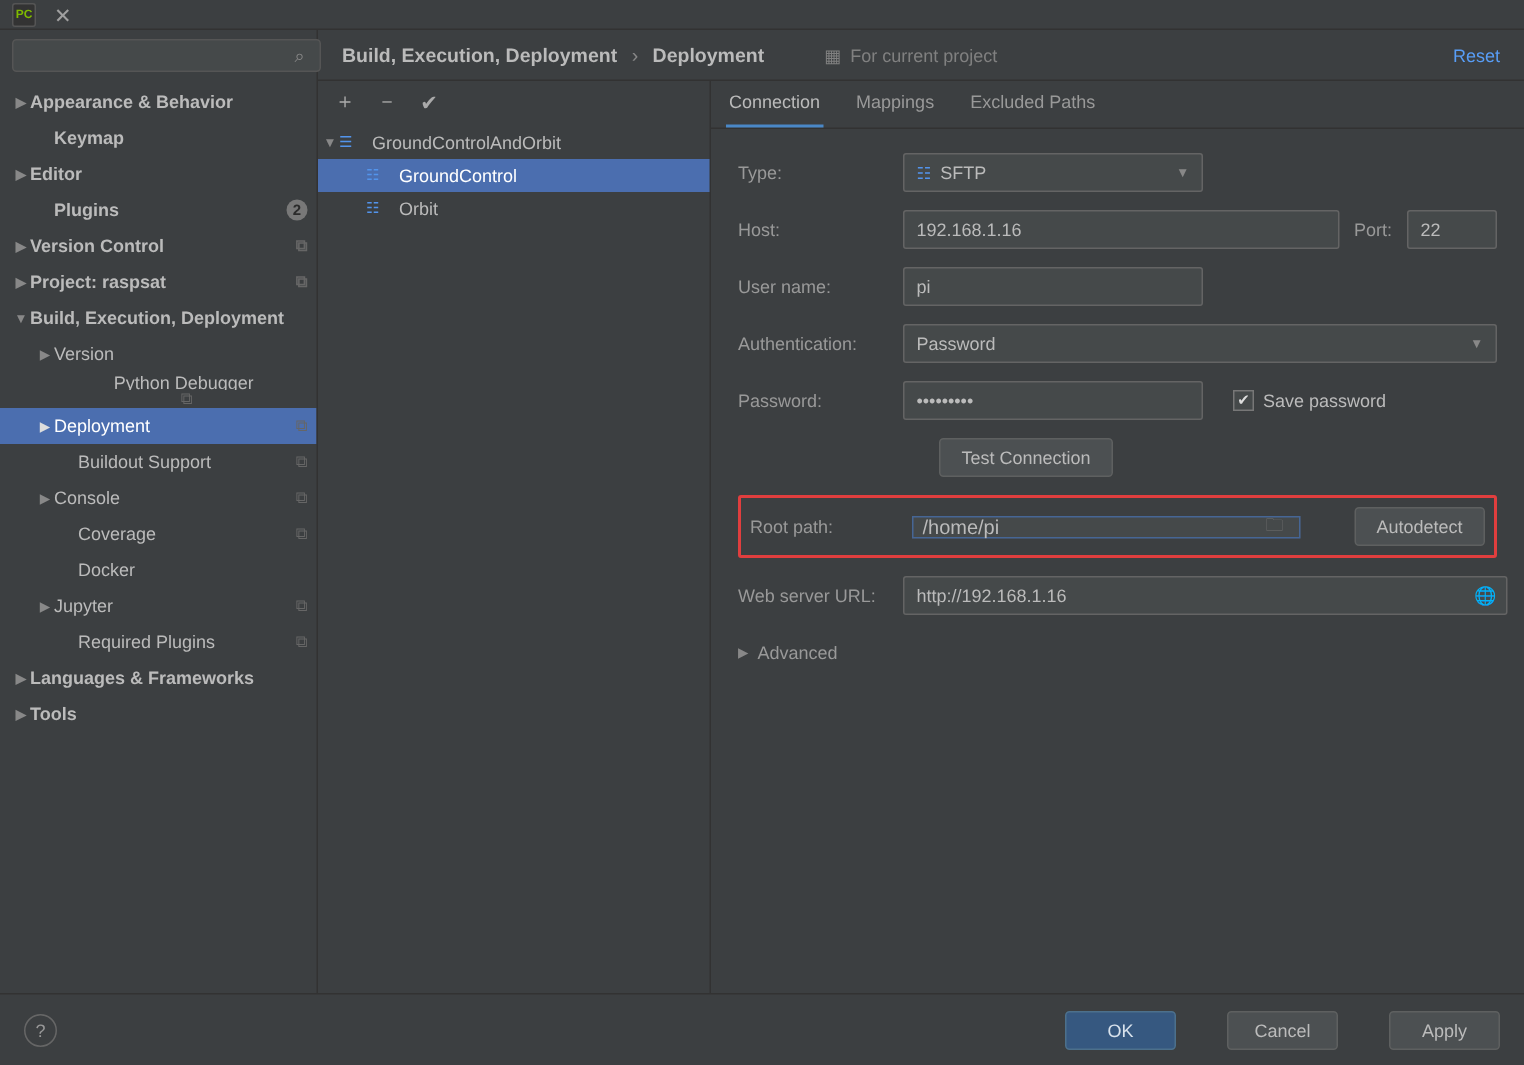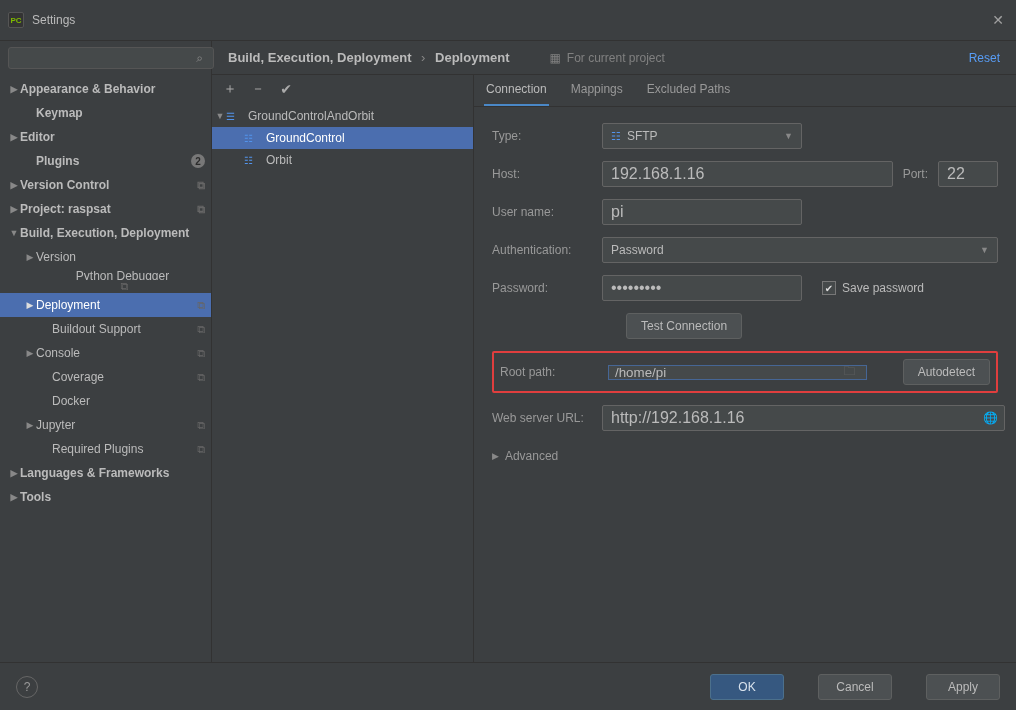--- a/index.html
+++ b/index.html
@@ -1,17 +1,17 @@
 <!DOCTYPE html>
 <html><head>
 <meta charset="utf-8">
 <style>
 * { box-sizing: border-box; margin: 0; padding: 0; font-family: "Segoe UI", Arial, sans-serif; }
 body { background: #3c3f41; color: #bbbbbb; font-size: 12px; width:1016px; height:710px; overflow:hidden; display:flex; flex-direction:column; }
-.titlebar { height:41px; background:#3c3f41; display:flex; align-items:center; padding:0 8px; border-bottom:1px solid #323232;}
+.titlebar { height:20px; background:#3c3f41; display:flex; align-items:center; padding:0 8px; border-bottom:1px solid #323232;}
 .titlebar .app-icon{ width:16px; height:16px; background:#333; border:1px solid #555; border-radius:2px; display:flex; align-items:center; justify-content:center; font-size:8px; color:#7fba00; font-weight:bold; margin-right:8px;}
 .titlebar .title{ color:#bbbbbb; flex:1;}
 .titlebar .close{ color:#a0a0a0; font-size:14px; cursor:pointer; padding:0 4px;}
 .main{ flex:1; display:flex; overflow:hidden;}
 .sidebar{ width:220px; background:#3c3f41; border-right:1px solid #323232; display:flex; flex-direction:column;}
 .search-box{ margin:6px 8px; display:flex; align-items:center;}
 .search-box input{ flex:1; background:#45494a; border:1px solid #555; border-radius:3px; height:22px; color:#bbb; padding:0 20px 0 6px;}
 .search-box .mag{ margin-left:-18px; color:#888; font-size:12px;}
 .nav{ flex:1; overflow-y:auto; padding-top:2px;}
 .nav-item{ display:flex; align-items:center; height:24px; padding-right:6px; cursor:pointer; color:#bbbbbb;}
@@ -39,21 +39,21 @@
 .tree-row .srv-icon{ width:16px; margin-right:6px; display:inline-block; font-size:10px; color:#5394ec;}
 .tab-row{ height:32px; display:flex; align-items:flex-end; padding:0 10px; gap:20px; border-bottom:1px solid #323232;}
 .tab{ padding:6px 2px 8px 2px; color:#999; cursor:pointer; border-bottom:2px solid transparent;}
 .tab.active{ color:#bbbbbb; border-bottom-color:#4a88c7;}
 .form{ padding:16px 18px; display:grid; grid-template-columns:96px 1fr; row-gap:12px; column-gap:14px; align-items:center; align-content:start;}
 .form label{ color:#999;}
 .dropdown, .text-input{ background:#45494a; border:1px solid #646464; height:26px; color:#bbb; padding:0 8px; display:flex; align-items:center; border-radius:2px;}
 .dropdown{ justify-content:space-between; min-width:190px;}
 .dropdown .prefix-icon{ color:#5394ec; margin-right:6px; font-size:11px;}
 .dropdown .dd-arrow{ color:#888; font-size:9px;}
-.text-input input{ background:transparent; border:none; color:#bbb; outline:none; flex:1; font-family:inherit; font-size:16px;}
+.text-input input{ background:transparent; border:none; color:#bbb; outline:none; flex:1; font-family:inherit; font-size:12px;}
 .row-inline{ display:flex; align-items:center; gap:10px;}
 .checkbox{ display:flex; align-items:center; gap:6px; cursor:pointer;}
 .checkbox .box{ width:14px; height:14px; border:1px solid #777; background:#45494a; display:flex; align-items:center; justify-content:center; font-size:10px; color:#ddd;}
 .btn{ background:#4c5052; border:1px solid #5e6060; color:#bbb; height:26px; padding:0 14px; display:inline-flex; align-items:center; justify-content:center; cursor:pointer; border-radius:3px;margin-left:24px;}
 .btn.primary{ background:#365880; border-color:#4c708c; color:#d8e2ec;}
 .highlight-box{ border:2px solid #e03e3e; padding:6px; border-radius:2px;}
 .root-row{ display:flex; align-items:center; gap:12px;}
 .root-input{ flex:1; background:#45494a; border:1px solid #466695; height:15px; display:flex; align-items:center; padding:0 6px;}
 .root-input input{ flex:1; background:transparent; border:none; color:#bbb; outline:none;}
 .root-input .folder-icon{ color:#6f6f6f; font-size:12px; padding:0 4px;}
@@ -63,21 +63,20 @@
 .adv-row{ display:flex; align-items:center; gap:6px; cursor:pointer; color:#999;}
 .footer{ height:48px; border-top:1px solid #323232; display:flex; align-items:center; padding:0 16px; gap:10px;}
 .help-circle{ width:22px; height:22px; border:1px solid #666; border-radius:50%; display:flex; align-items:center; justify-content:center; color:#999; cursor:pointer;}
 .footer-spacer{ flex:1;}
 </style>
 </head>
 <body>
 
 <div class="titlebar">
   <div class="app-icon">PC</div>
-  <div class="title">Settings</div>
   <div class="close">✕</div>
 </div>
 
 <div class="main">
 
   <div class="sidebar">
     <div class="search-box">
       <input type="text" placeholder="" style="">
       <span class="mag">⌕</span>
     </div>

